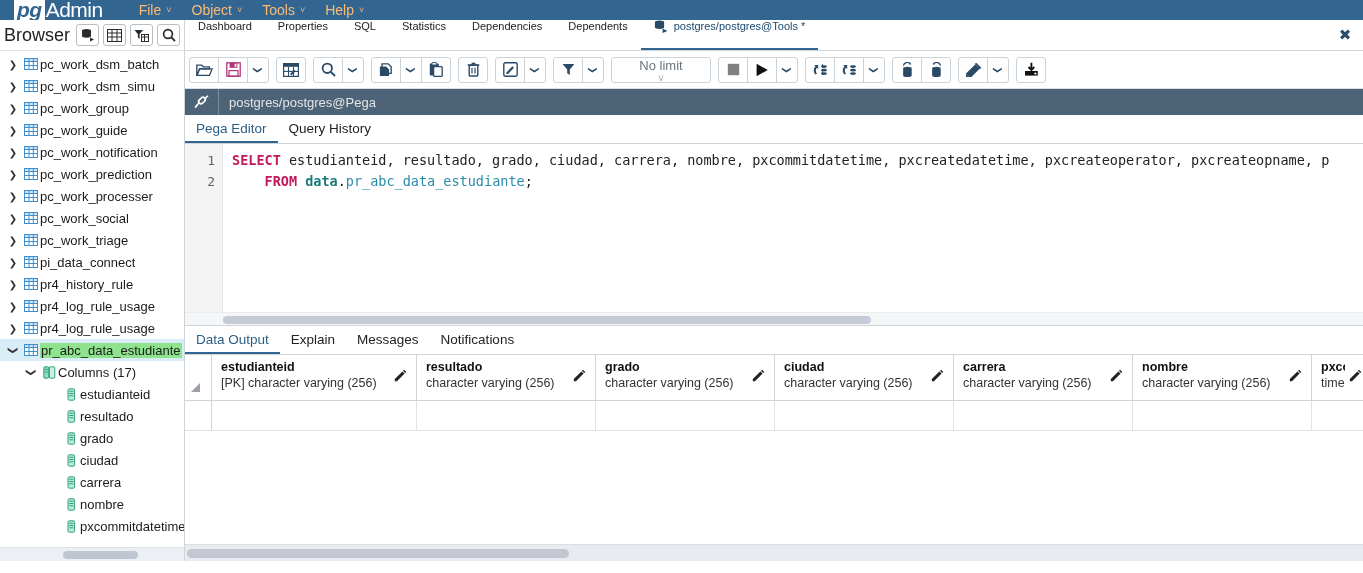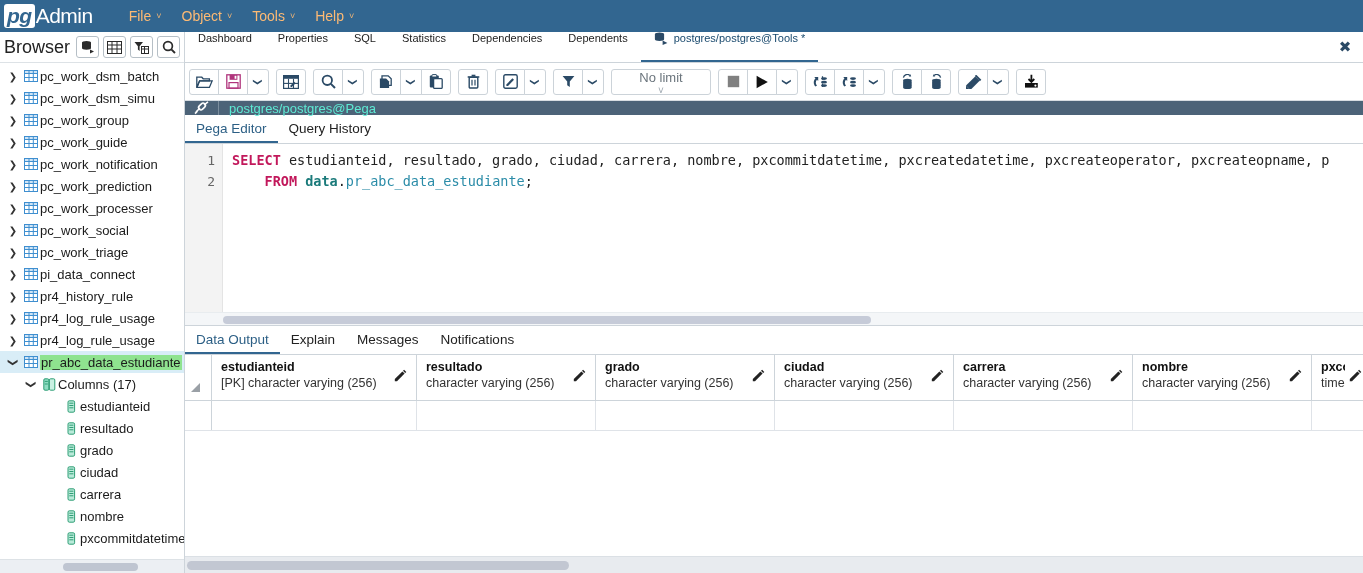--- a/index.html
+++ b/index.html
@@ -7,22 +7,22 @@
     width: 1363px; height: 573px;
     font-family: "Liberation Sans", sans-serif;
     font-size: 13px;
     color: #222;
     overflow: hidden;
     background: #fff;
   }
 
   
   .menubar {
-    height: 32px; background: #326690; display: flex; align-items: center;
-    padding-left: 4px; color: #fff;
+    height: 20px; background: #326690; display: flex; align-items: center;
+    padding-left: 14px; color: #fff;
   }
   .logo { display: flex; align-items: center; font-size: 21px; font-weight: bold; letter-spacing: -.5px; }
   .logo .pg {
     background: #fff; color: #326690; border-radius: 3px; padding: 0 3px;
     margin-right: 1px; font-weight: bold; font-style: italic;
   }
   .logo .admin { color: #fff; font-weight: normal; }
   .menu-items { display: flex; align-items: center; margin-left: 26px; }
   .menu-item {
     color: #fdba74; font-size: 14px; padding: 4px 10px; cursor: pointer;
@@ -98,22 +98,22 @@
   .tbtn.caret-btn { min-width: 22px; }
   .tbtn .dd { font-size: 9px; color: #2b4a66; margin-left: 3px; }
   .limit-sel {
     height: 26px; width: 100px; border: 1px solid #ccd3d9; border-radius: 3px; background: #fff;
     display: flex; align-items: center; justify-content: space-between; padding: 0 7px;
     color: #6a747c; font-size: 13px; cursor: pointer;
   }
   .limit-sel .dd { font-size: 10px; color: #9aa4ad; }
 
   .connbar {
-    height: 14px; background: #4c6378; display: flex; align-items: center;
-    color: #5eead4; font-size: 13px;
+    height: 26px; background: #4c6378; display: flex; align-items: center;
+    color: #e5e5e5; font-size: 13px;
   }
   .connbar .cicon { width: 34px; display: flex; align-items: center; justify-content: center; border-right: 1px solid #7b8e9e; height: 100%; }
   .connbar .ctext { padding-left: 10px; }
 
   .subtabs { height: 29px; display: flex; align-items: stretch; border-bottom: 1px solid #cdd4da; }
   .stab {
     display: flex; align-items: center; padding: 0 11px; font-size: 13.5px; color: #222;
     cursor: pointer; border-bottom: 2px solid transparent;
   }
   .stab.active { color: #2c5f85; border-bottom-color: #326690; }

